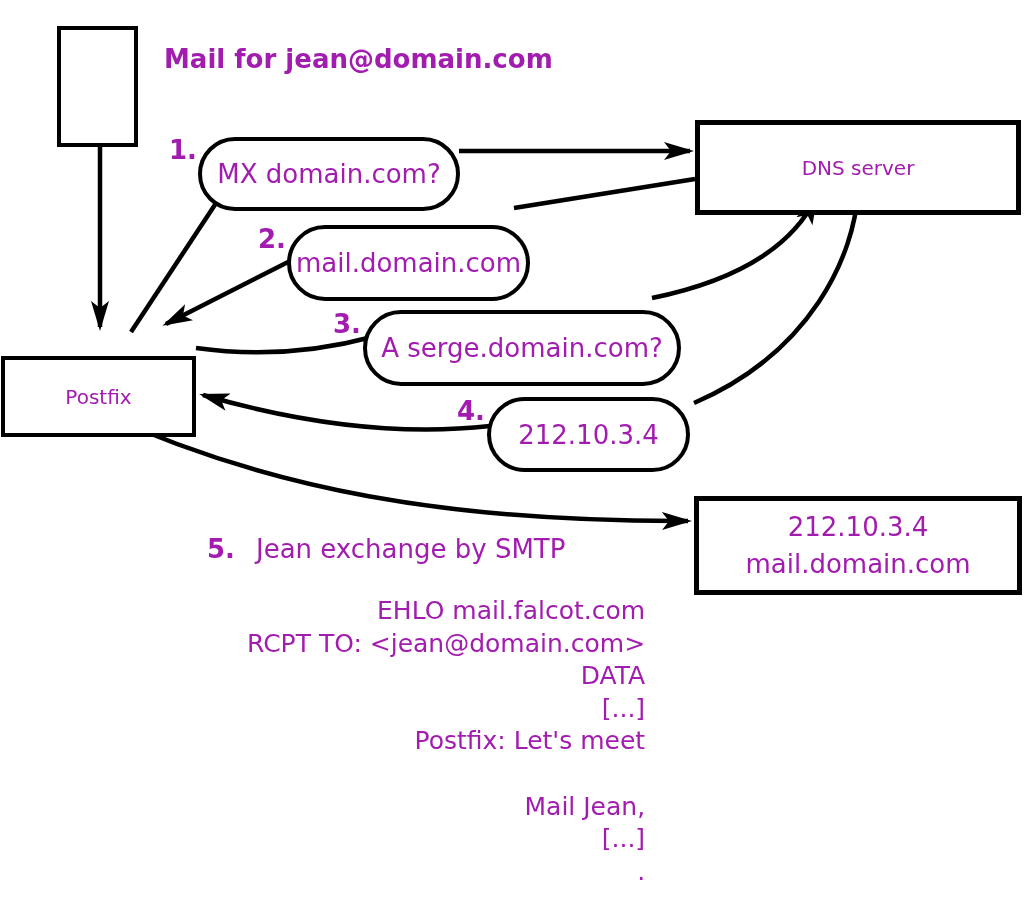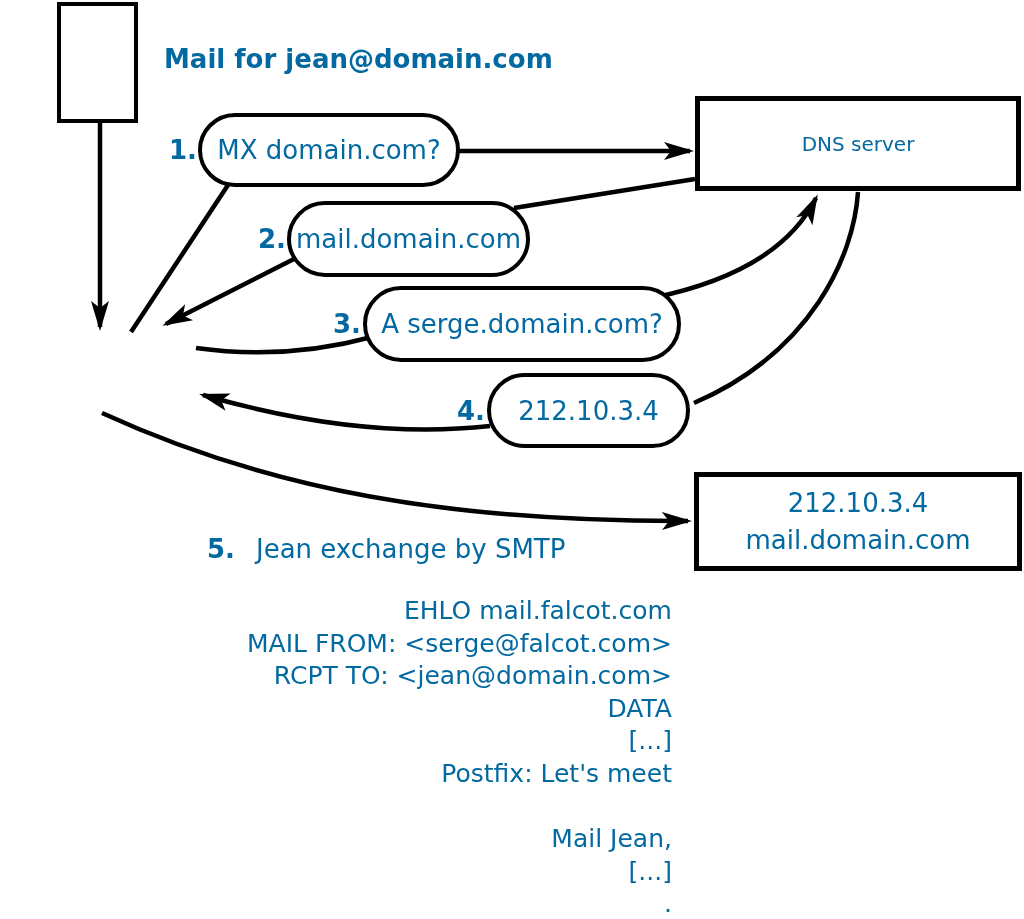--- a/index.html
+++ b/index.html
@@ -1,23 +1,23 @@
 <!DOCTYPE html>
 <html><head>
 <meta charset="utf-8">
 <style>
   html,body{margin:0;padding:0;background:#ffffff;}
   #canvas{
     position:relative;width:1024px;height:919px;background:#ffffff;overflow:hidden;
-    font-family:"DejaVu Sans","Liberation Sans",sans-serif;color:#0369a1;
+    font-family:"DejaVu Sans","Liberation Sans",sans-serif;color:#a21caf;
   }
   #arrows{position:absolute;left:0;top:0;width:1024px;height:919px;}
   .box{
     position:absolute;background:#ffffff;border:4px solid #000;box-sizing:border-box;
-    display:flex;align-items:center;justify-content:center;text-align:center;
+    display:flex;align-items:center;justify-content:center;text-align:center;margin-top:24px;
   }
   .thick{border-width:5px;}
   .pill{border-radius:42px;font-size:26px;}
   .num{
     position:absolute;font-weight:bold;font-size:26px;text-align:right;
     display:flex;align-items:center;justify-content:flex-end;box-sizing:border-box;
   }
   .nodelabel{font-size:20px;}
   #title{position:absolute;left:164px;top:44px;font-size:26px;font-weight:bold;white-space:pre;}
   #envelope{left:57px;top:2px;width:81px;height:121px;}
@@ -63,20 +63,23 @@
   </svg>
 
   <div id="title">Mail for jean@domain.com</div>
 
   <div id="envelope" class="box"></div>
 
   <div id="dns" class="box thick">
     <span class="nodelabel">DNS server</span>
   </div>
 
+  <div id="postfix" class="box">
+    <span class="nodelabel">Postfix</span>
+  </div>
 
   <div id="result" class="box thick">
     <span>212.10.3.4</span>
     <span>mail.domain.com</span>
   </div>
 
   <div id="num1" class="num">1.</div>
   <div id="pill1" class="box pill">
     <span>MX domain.com?</span>
   </div>
@@ -96,21 +99,20 @@
     <span>212.10.3.4</span>
   </div>
 
   <div id="step5">
     <span class="n5">5.</span>
     <span>Jean exchange by SMTP</span>
   </div>
 
   <div id="smtp">
     <div class="smtp-line">EHLO mail.falcot.com</div>
-    <div class="smtp-line">MAIL FROM: &lt;serge@falcot.com&gt;</div>
     <div class="smtp-line">RCPT TO: &lt;jean@domain.com&gt;</div>
     <div class="smtp-line">DATA</div>
     <div class="smtp-line">[...]</div>
     <div class="smtp-line">Postfix: Let's meet</div>
     <div class="smtp-line"></div>
     <div class="smtp-line">Mail Jean,</div>
     <div class="smtp-line">[...]</div>
     <div class="smtp-line">.</div>
   </div>
 

